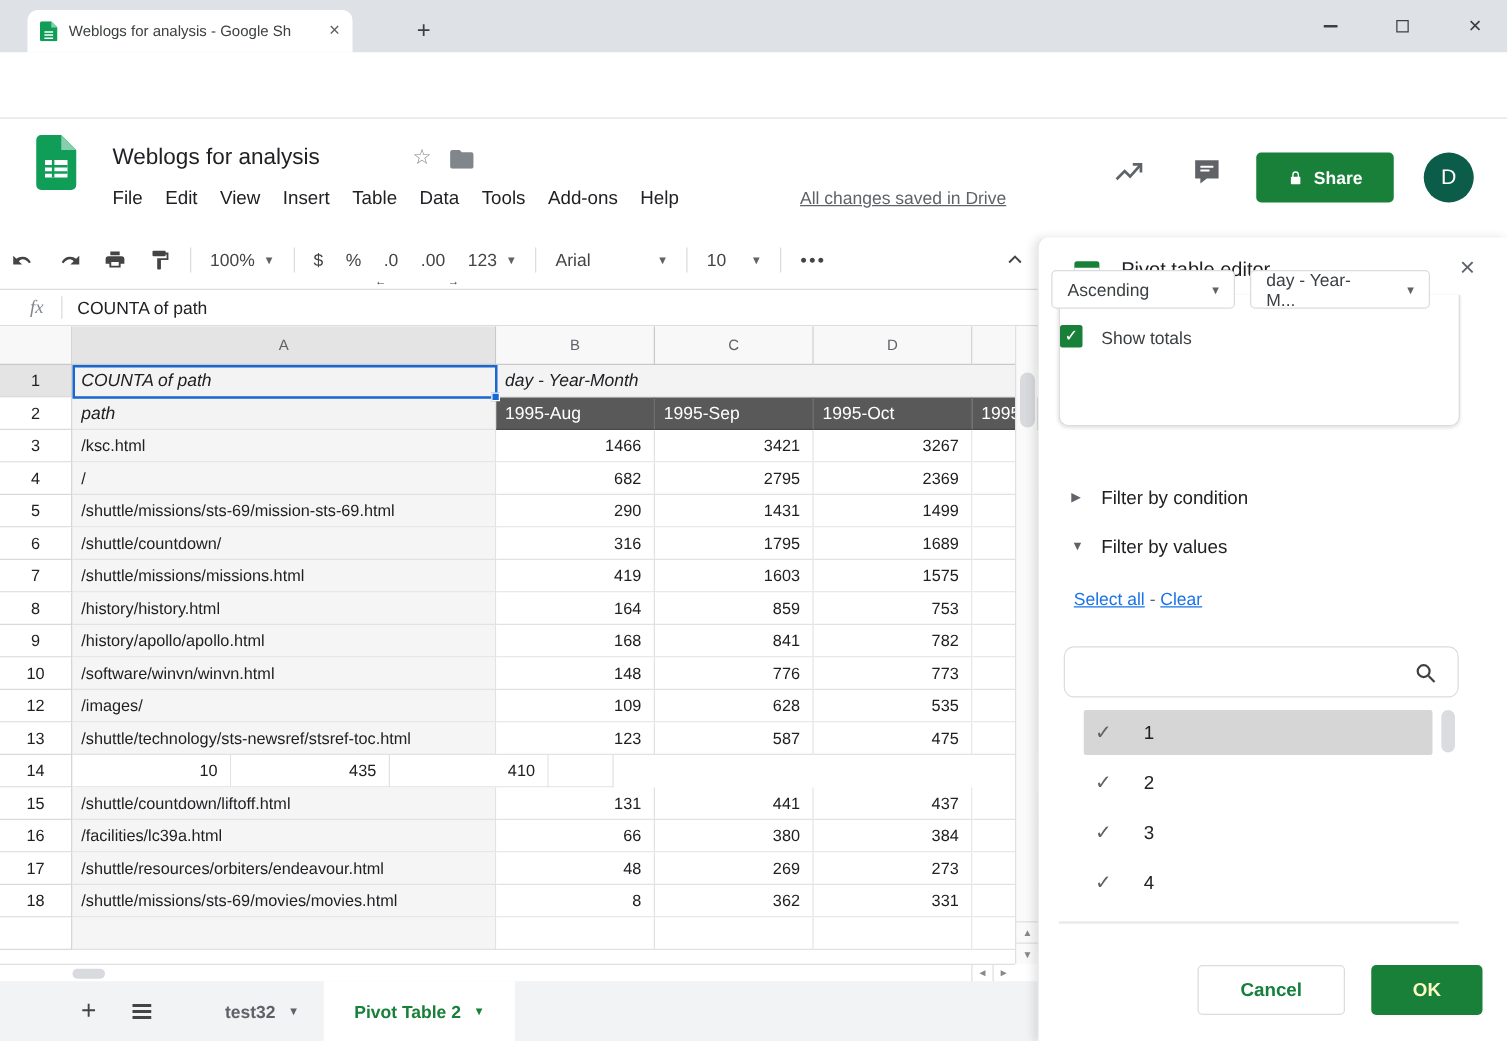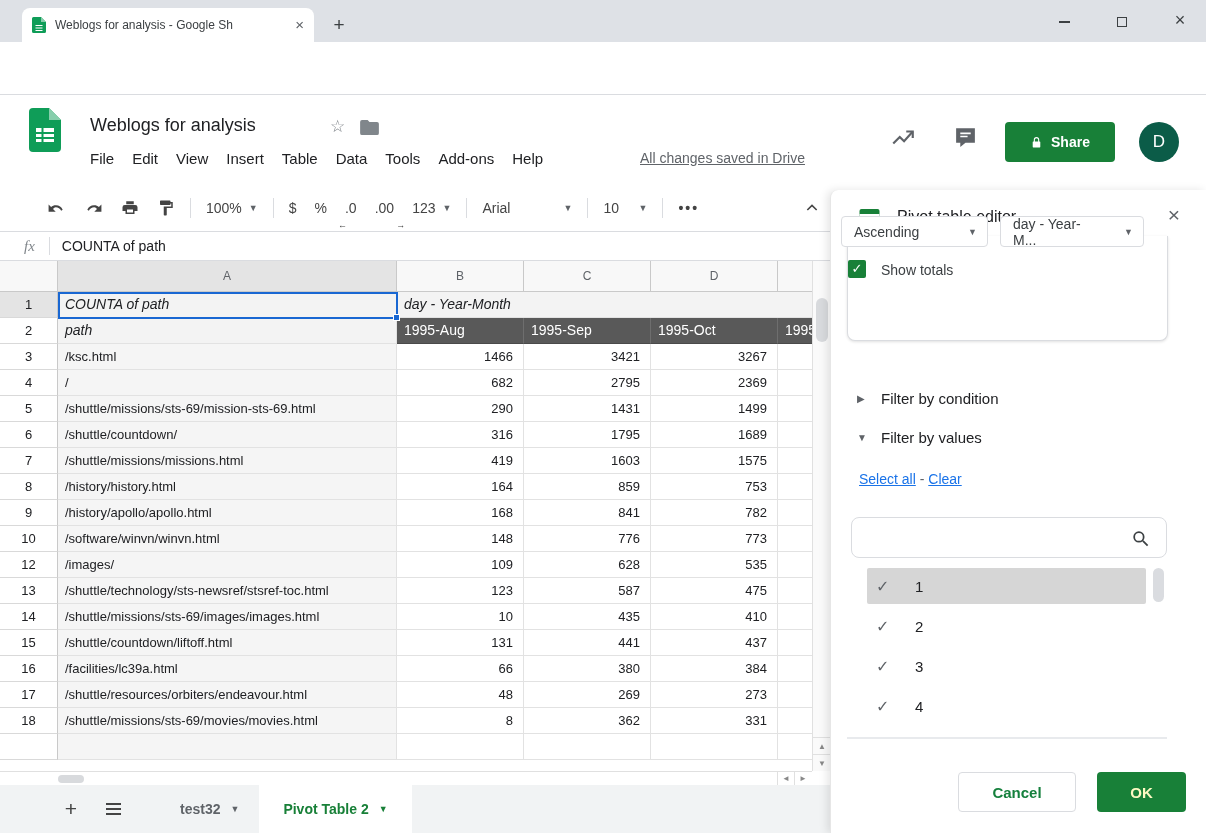--- a/index.html
+++ b/index.html
@@ -6,21 +6,21 @@
   html,body { width:1206px; height:833px; }
   body { font-family:"Liberation Sans","DejaVu Sans",sans-serif; background:#fff; overflow:hidden; }
   #stage { position:relative; width:1206px; height:833px; background:#fff; overflow:hidden; }
 
   
   #tabstrip { position:absolute; left:0; top:0; width:1206px; height:42px; background:#dee1e6; }
   .wctl { position:absolute; top:10px; width:24px; height:22px; color:#3c4043; text-align:center; line-height:22px; font-size:15px; }
   #win-min { left:1052px; } #win-min i { display:inline-block; width:11px; height:1.5px; background:#3c4043; vertical-align:middle; }
   #win-max { left:1110px; } #win-max i { display:inline-block; width:10px; height:10px; border:1.4px solid #3c4043; vertical-align:middle; }
   #win-close { left:1168px; font-size:18px; line-height:20px; }
-  .btab { position:absolute; left:22px; top:8px; width:292px; height:34px; background:#fff; border-radius:8px 8px 0 0; display:flex; align-items:center; padding:16px 10px; }
+  .btab { position:absolute; left:22px; top:8px; width:260px; height:34px; background:#fff; border-radius:8px 8px 0 0; display:flex; align-items:center; padding:16px 10px; }
   .btab .fav { width:14px; height:16px; margin-right:9px; flex:0 0 auto; }
   .btab .ttl { font-size:12px; color:#3c4043; white-space:nowrap; overflow:hidden; width:210px; }
   .btab .tclose { margin-left:auto; color:#5f6368; font-size:15px; line-height:14px; }
   #newtab { position:absolute; left:326px; top:12px; width:26px; height:26px; text-align:center; line-height:26px; font-size:19px; color:#3c4043; }
 
   #navbar { position:absolute; left:0; top:42px; width:1206px; height:53px; background:#fff; border-bottom:1px solid #dadce0; }
   .navico { position:absolute; top:61px; width:28px; height:28px; display:flex; align-items:center; justify-content:center; }
   #nav-back { left:16px; } #nav-fwd { left:52px; } #nav-reload { left:90px; }
   #omnibox { position:absolute; left:124px; top:60px; width:932px; height:32px; background:#f1f3f4; border-radius:16px; display:flex; align-items:center; padding:0 14px; }
   #omnibox .lock { width:12px; height:14px; margin:0 10px 0 6px; flex:0 0 auto; }
@@ -42,21 +42,21 @@
   #title-folder { position:absolute; left:360px; top:25px; }
   #menubar { position:absolute; left:81px; top:53px; display:flex; }
   .menuitem { font-size:15px; color:#202124; padding:2px 9px; }
   #savestatus { position:absolute; left:640px; top:55px; font-size:14px; color:#5f6368; text-decoration:underline; }
   #hico-trend { position:absolute; left:890px; top:30px; }
   #hico-comment { position:absolute; left:953px; top:30px; }
   #share-btn { position:absolute; left:1005px; top:27px; width:110px; height:40px; background:#188038; border-radius:4px; color:#fff; display:flex; align-items:center; justify-content:center; gap:8px; font-size:14px; font-weight:bold; }
   #hdr-avatar { position:absolute; left:1139px; top:27px; width:40px; height:40px; border-radius:50%; color:#fff; font-size:17px; text-align:center; line-height:40px; }
 
   
-  #toolbar { position:absolute; left:0; top:185px; width:830px; height:47px; background:#fff; border-bottom:1px solid #dadce0; display:flex; align-items:center; padding-left:38px; }
+  #toolbar { position:absolute; left:0; top:185px; width:830px; height:47px; background:#fff; border-bottom:1px solid #dadce0; display:flex; align-items:center; }
   .tbi { display:flex; align-items:center; justify-content:center; height:30px; color:#444; font-size:14px; padding:0 9px; }
   .tbsep { width:1px; height:20px; background:#dadce0; margin:0 6px; }
   .caret { font-size:9px; color:#5f6368; margin-left:7px; }
   .tbtxt { font-size:14px; color:#444; }
   .dec { position:relative; }
   .dec .arr { position:absolute; font-size:9px; color:#444; }
   #dec0 .arr { left:2px; bottom:-7px; } #dec00 .arr { right:-2px; bottom:-7px; }
   #tb-font { width:108px; justify-content:space-between; }
   #tb-size { width:62px; justify-content:space-between; }
   #tb-more { letter-spacing:2px; font-weight:bold; color:#444; }
@@ -406,21 +406,20 @@
         <div class="grow">
           <div class="cell rh">13</div>
           <div class="cell ca">/shuttle/technology/sts-newsref/stsref-toc.html</div>
           <div class="cell cb num">123</div>
           <div class="cell cc num">587</div>
           <div class="cell cd num">475</div>
           <div class="cell ce"></div>
         </div>
         <div class="grow">
           <div class="cell rh">14</div>
-          <div class="cell ca">/shuttle/missions/sts-69/images/images.html</div>
           <div class="cell cb num">10</div>
           <div class="cell cc num">435</div>
           <div class="cell cd num">410</div>
           <div class="cell ce"></div>
         </div>
         <div class="grow">
           <div class="cell rh">15</div>
           <div class="cell ca">/shuttle/countdown/liftoff.html</div>
           <div class="cell cb num">131</div>
           <div class="cell cc num">441</div>

